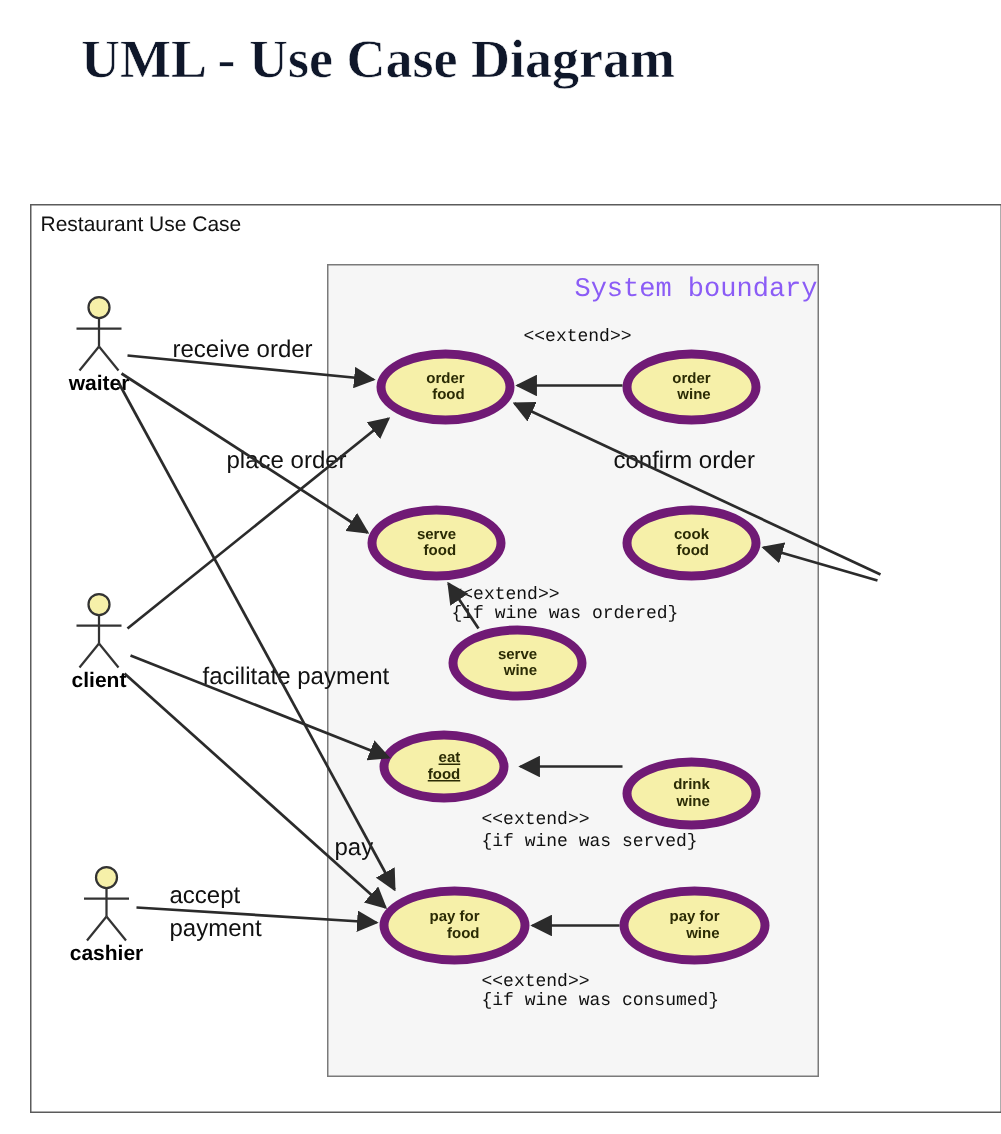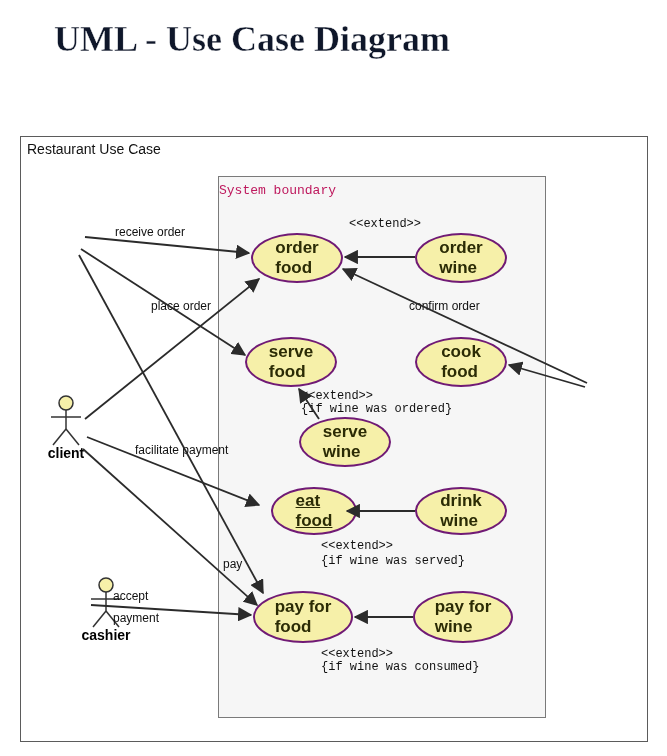--- a/index.html
+++ b/index.html
@@ -28,20 +28,21 @@
     letter-spacing: 0px;
   }
   .frame {
     position: absolute;
     left: 20px;
     top: 136px;
     width: 626px;
     height: 604px;
     border: 1px solid #5b5b5b;
     background: #ffffff;
+    padding-left: 20px;
   }
   .frame-label {
     position: absolute;
     left: 6px;
     top: 4px;
     font-size: 14px;
     color: #111;
   }
   .system-boundary {
     position: absolute;
@@ -50,57 +51,57 @@
     width: 326px;
     height: 540px;
     border: 1px solid #7a7a7a;
     background: #f6f6f6;
   }
   .system-boundary-label {
     position: absolute;
     top: 6px;
     left: 0;
     width: 100%;
-    text-align: left;
+    text-align: right;
     font-family: "Courier New", monospace;
-    font-size: 13px;
-    color: #be185d;
+    font-size: 18px;
+    color: #8b5cf6;
   }
   
   .actor {
     position: absolute;
     text-align: center;
   }
   .actor svg { display:block; }
   .actor-label {
     font-weight: bold;
     font-size: 14px;
     margin-top: -2px;
   }
   
   .usecase {
     position: absolute;
     background: #f6f0a9;
-    border: 2px solid #701a75;
+    border: 6px solid #701a75;
     border-radius: 50%;
     display: flex;
     align-items: center;
     justify-content: center;
-    text-align: left;
+    text-align: right;
     font-weight: bold;
-    font-size: 17px;
+    font-size: 10px;
     line-height: 1.15;
     color: #2b2b05;
     box-sizing: border-box;
     white-space: pre;
   }
   
   .label {
     position: absolute;
-    font-size: 12px;
+    font-size: 16px;
     color: #111;
     white-space: nowrap;
   }
   .label.mono { font-family: "Courier New", monospace; font-size: 12px; }
   .arrows {
     position: absolute;
     left: 0; top: 0;
     width: 626px; height: 604px;
     pointer-events: none;
   }
@@ -110,33 +111,43 @@
 
 <div class="title">UML - Use Case Diagram</div>
 
 <div class="frame">
   <div class="frame-label">Restaurant Use Case</div>
 
   <div class="system-boundary">
     <div class="system-boundary-label">System boundary</div>
   </div>
 
+  <div class="actor" style="left:22px; top:60px; width:46px;">
+    <svg width="46" height="52" viewBox="0 0 46 52">
+      <circle cx="23" cy="8" r="7" fill="#f6f0a9" stroke="#333" stroke-width="1.5"></circle>
+      <line x1="23" y1="15" x2="23" y2="34" stroke="#333" stroke-width="1.5"></line>
+      <line x1="8" y1="22" x2="38" y2="22" stroke="#333" stroke-width="1.5"></line>
+      <line x1="23" y1="34" x2="10" y2="50" stroke="#333" stroke-width="1.5"></line>
+      <line x1="23" y1="34" x2="36" y2="50" stroke="#333" stroke-width="1.5"></line>
+    </svg>
+    <div class="actor-label">waiter</div>
+  </div>
 
   <div class="actor" style="left:22px; top:258px; width:46px;">
     <svg width="46" height="52" viewBox="0 0 46 52">
       <circle cx="23" cy="8" r="7" fill="#f6f0a9" stroke="#333" stroke-width="1.5"></circle>
       <line x1="23" y1="15" x2="23" y2="34" stroke="#333" stroke-width="1.5"></line>
       <line x1="8" y1="22" x2="38" y2="22" stroke="#333" stroke-width="1.5"></line>
       <line x1="23" y1="34" x2="10" y2="50" stroke="#333" stroke-width="1.5"></line>
       <line x1="23" y1="34" x2="36" y2="50" stroke="#333" stroke-width="1.5"></line>
     </svg>
     <div class="actor-label">client</div>
   </div>
 
-  <div class="actor" style="left:22px; top:440px; width:56px;margin-left:35px;">
+  <div class="actor" style="left:22px; top:440px; width:56px;">
     <svg width="46" height="52" viewBox="0 0 46 52" style="margin:0 auto;">
       <circle cx="23" cy="8" r="7" fill="#f6f0a9" stroke="#333" stroke-width="1.5"></circle>
       <line x1="23" y1="15" x2="23" y2="34" stroke="#333" stroke-width="1.5"></line>
       <line x1="8" y1="22" x2="38" y2="22" stroke="#333" stroke-width="1.5"></line>
       <line x1="23" y1="34" x2="10" y2="50" stroke="#333" stroke-width="1.5"></line>
       <line x1="23" y1="34" x2="36" y2="50" stroke="#333" stroke-width="1.5"></line>
     </svg>
     <div class="actor-label">cashier</div>
   </div>
 
@@ -149,24 +160,24 @@
 
   <div class="usecase" style="left:224px; top:200px; width:92px; height:50px;">serve
 food</div>
 
   <div class="usecase" style="left:394px; top:200px; width:92px; height:50px;">cook
 food</div>
 
   <div class="usecase" style="left:278px; top:280px; width:92px; height:50px;">serve
 wine</div>
 
-  <div class="usecase" style="left:250px; top:350px; width:86px; height:48px;text-decoration:underline;">eat
-food</div>
-
-  <div class="usecase" style="left:394px; top:350px; width:92px; height:48px;">drink
+  <div class="usecase" style="left:232px; top:350px; width:86px; height:48px;text-decoration:underline;">eat
+food</div>
+
+  <div class="usecase" style="left:394px; top:368px; width:92px; height:48px;">drink
 wine</div>
 
   <div class="usecase" style="left:232px; top:454px; width:100px; height:52px;">pay for
 food</div>
 
   <div class="usecase" style="left:392px; top:454px; width:100px; height:52px;">pay for
 wine</div>
 
   <div class="label" style="left:94px; top:88px;">receive order</div>
   <div class="label" style="left:130px; top:162px;">place order</div>

